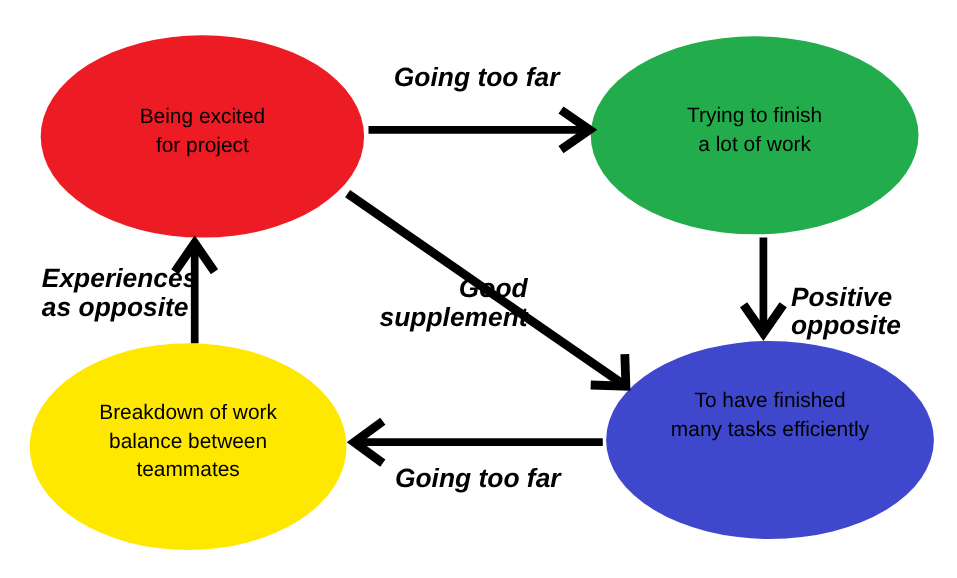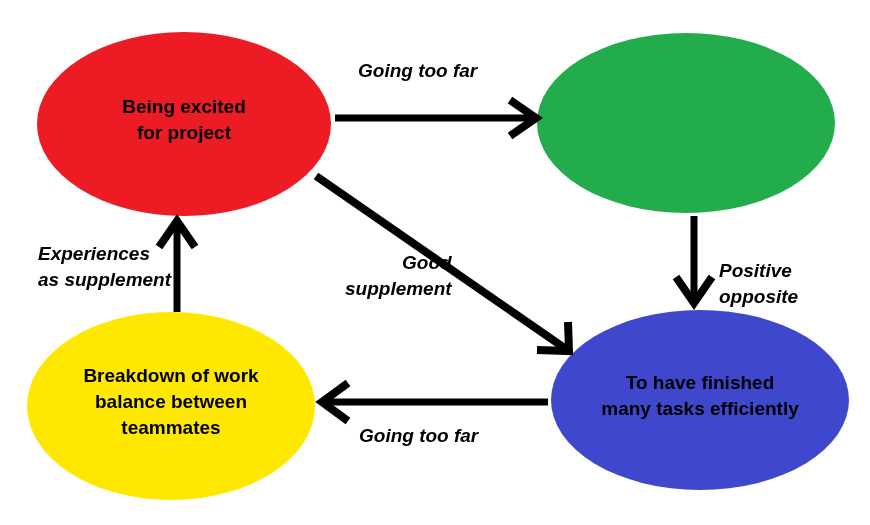--- a/index.html
+++ b/index.html
@@ -26,29 +26,28 @@
   }
   .node-label {
     position: absolute;
     color: #000000;
     font-family: "Liberation Sans", sans-serif;
     font-size: 19px;
     line-height: 26px;
     text-align: center;
     white-space: pre;
     pointer-events: none;
-    font-weight: bold;
   }
   .edge-label {
     position: absolute;
     color: #000000;
     font-family: "Liberation Sans", sans-serif;
     font-style: italic;
     font-weight: bold;
-    font-size: 19px;
+    font-size: 24px;
     line-height: 26px;
     white-space: pre;
   }
 </style>
 </head>
 <body>
 
 <div id="canvas">
 
   <svg class="layer" viewBox="0 0 870 525">
@@ -81,34 +80,36 @@
     <g>
       <line x1="316" y1="176" x2="566" y2="349" stroke="#000000" stroke-width="8" stroke-linecap="butt"></line>
       <polyline points="537,350 569,351 568,322" fill="none" stroke="#000000" stroke-width="8" stroke-linecap="butt" stroke-linejoin="miter"></polyline>
     </g>
 
   </svg>
 
   <div class="node-label" style="left:37px; top:94px; width:294px;">Being excited
 for project</div>
 
+  <div class="node-label" style="left:537px; top:93px; width:298px;">Trying to finish
+a lot of work</div>
 
-  <div class="node-label" style="left:551px; top:370px; width:298px;">To have finished
+  <div class="node-label" style="left:551px; top:352px; width:298px;">To have finished
 many tasks efficiently</div>
 
   <div class="node-label" style="left:27px; top:363px; width:288px;">Breakdown of work
 balance between
 teammates</div>
 
   <div class="edge-label" style="left:358px; top:58px;">Going too far</div>
 
   <div class="edge-label" style="left:719px; top:222px;margin-top:36px;">Positive
 opposite</div>
 
   <div class="edge-label" style="left:359px; top:423px;">Going too far</div>
 
   <div class="edge-label" style="left:38px; top:241px;">Experiences
-as supplement</div>
+as opposite</div>
 
   <div class="edge-label" style="left:345px; top:250px;text-align:right;">Good
 supplement</div>
 
 </div>
 
 </body></html>

